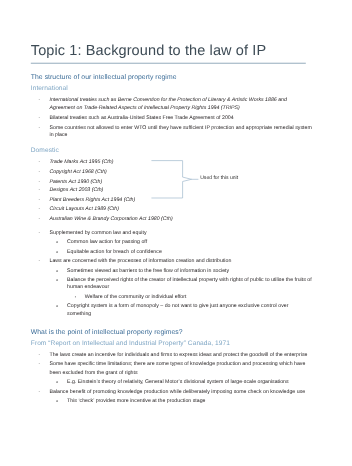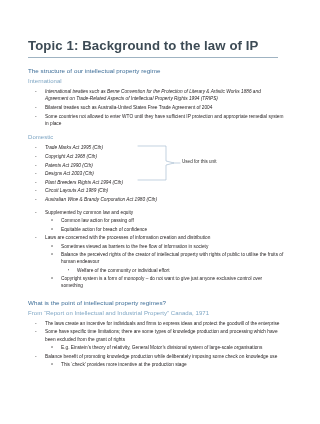--- a/index.html
+++ b/index.html
@@ -17,21 +17,21 @@
   }
   .page {
     width: 300px;
     height: 424px;
     background: #ffffff;
     padding: 38px 16px 0 28px;
     position: relative;
   }
   .doc-title {
     font-size: 13.2px;
-    font-weight: 700;
+    font-weight: 400;
     color: #3d4b55;
     letter-spacing: 0.1px;
     margin: 0 0 3px 0;
     line-height: 1.2;
   }
   .title-rule {
     border-bottom: 0.8px solid #9fb3c2;
     margin: 0 6px 9px 0;
   }
   .h-section {

